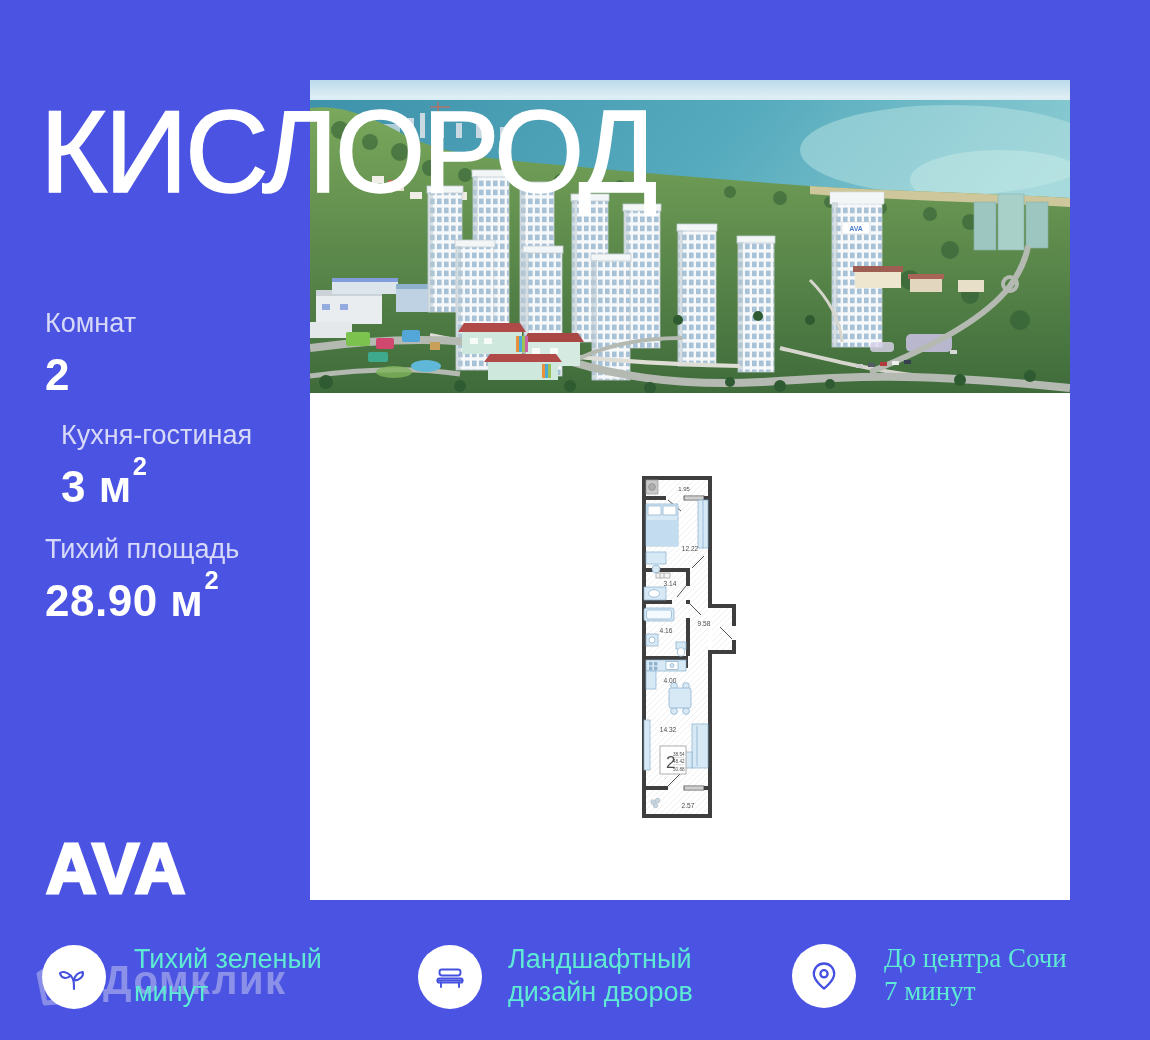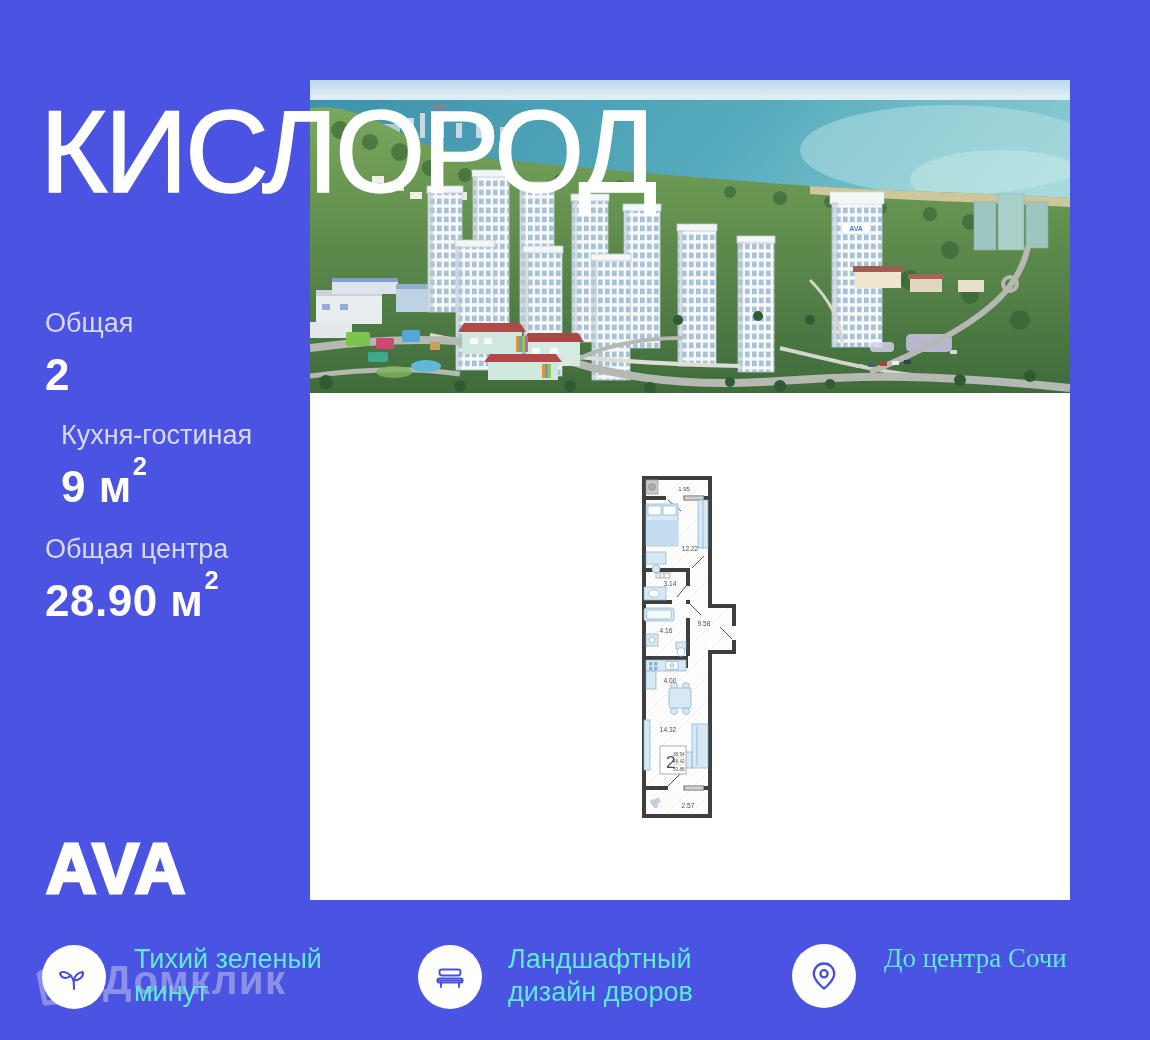--- a/index.html
+++ b/index.html
@@ -403,29 +403,29 @@
     <text x="26" y="294" font-size="17" fill="#3F3F3F">2</text>
     <text x="33" y="281.5" font-size="4.6" fill="#555">38.54</text>
     <text x="33" y="289" font-size="4.6" fill="#555">48.42</text>
     <text x="33" y="296.5" font-size="4.6" fill="#555">50.88</text>
     <line x1="33" y1="283.4" x2="44" y2="283.4" stroke="#8A8A8A" stroke-width=".35"></line>
     <line x1="33" y1="290.8" x2="44" y2="290.8" stroke="#8A8A8A" stroke-width=".35"></line>
   </g>
 </svg>
 
 <div class="abs stat" style="top:306px;">
-  <div class="lbl">Общая</div>
+  <div class="lbl">Комнат</div>
   <div class="val"><span>2</span><sup></sup></div>
 </div>
 <div class="abs stat" style="top:418px;margin-left:16px;">
   <div class="lbl">Кухня-гостиная</div>
-  <div class="val"><span>9 м</span><sup>2</sup></div>
+  <div class="val"><span>3 м</span><sup>2</sup></div>
 </div>
 <div class="abs stat" style="top:532px;">
-  <div class="lbl">Общая центра</div>
+  <div class="lbl">Тихий площадь</div>
   <div class="val"><span>28.90 м</span><sup>2</sup></div>
 </div>
 
 <div class="abs brand">AVA</div>
 
 <div class="abs watermark">
   <svg width="70" height="56" viewBox="0 0 70 56">
     <path d="M10,22 L34,7 L62,16 L62,47 L16,51 Z" fill="none" stroke="rgba(228,231,243,0.40)" stroke-width="5" stroke-linejoin="round"></path>
   </svg>
   <span class="wm-text">Домклик</span>
@@ -464,13 +464,14 @@
 <div class="abs feature-circle fc3">
   <svg width="36" height="36" viewBox="0 0 36 36">
     <g fill="none" stroke="#4450E0" stroke-width="2.3" stroke-linecap="round" stroke-linejoin="round">
       <path d="M18,5.5 C12.2,5.5 7.8,10 7.8,15.8 C7.8,22.8 18,30.5 18,30.5 C18,30.5 28.2,22.8 28.2,15.8 C28.2,10 23.8,5.5 18,5.5 Z"></path>
       <circle cx="18" cy="15.8" r="3.6"></circle>
     </g>
   </svg>
 </div>
 <div class="abs feature-text ft3">
   <div>До центра Сочи</div>
+  <div>7 минут</div>
 </div>
 
 </body></html>

